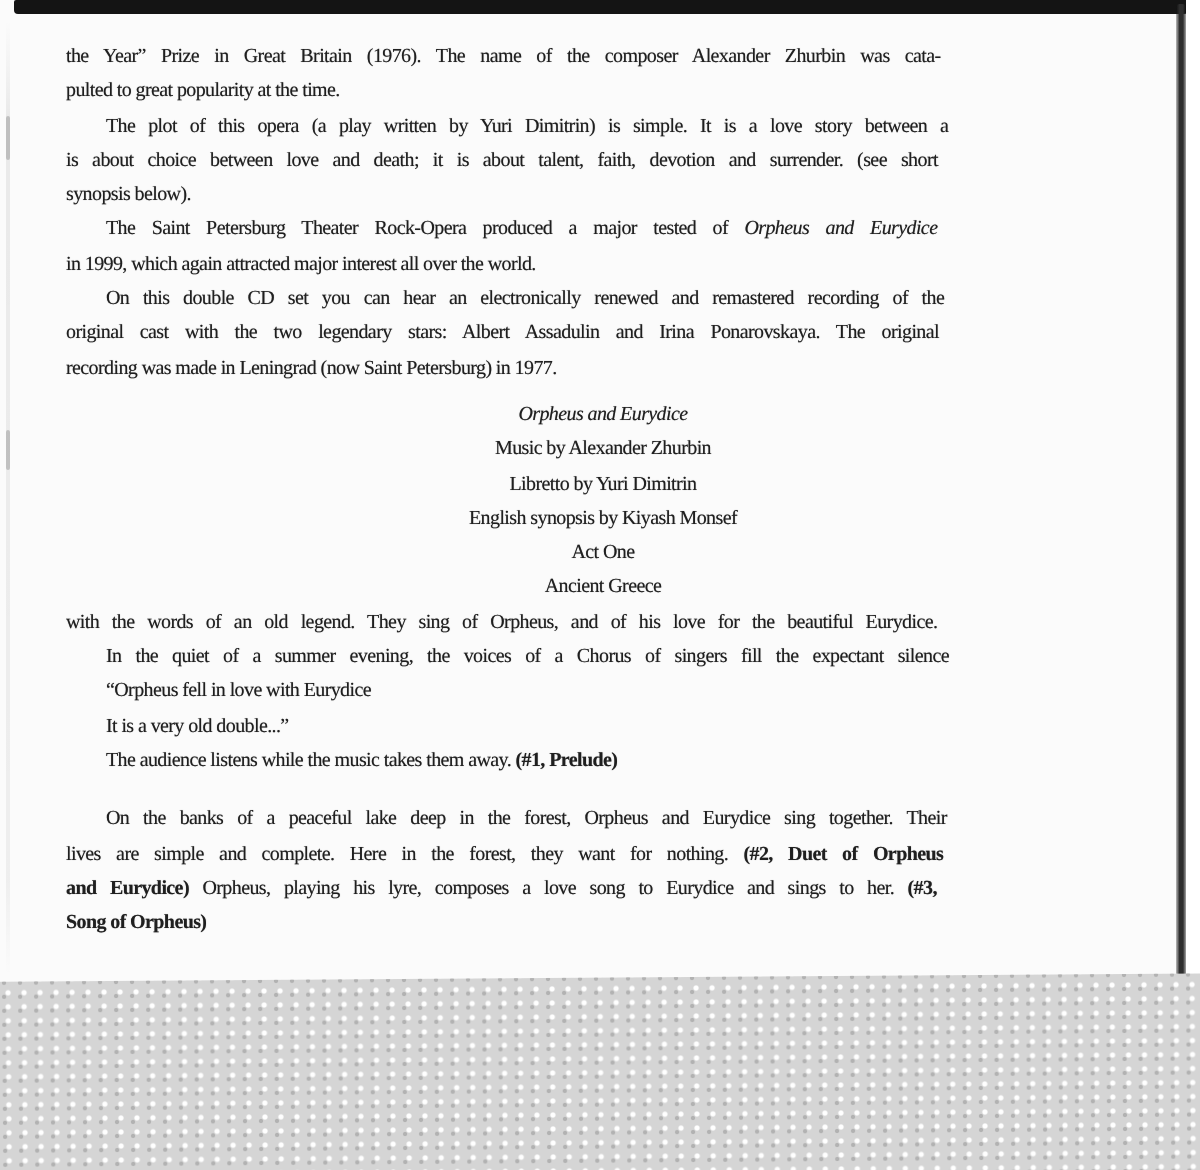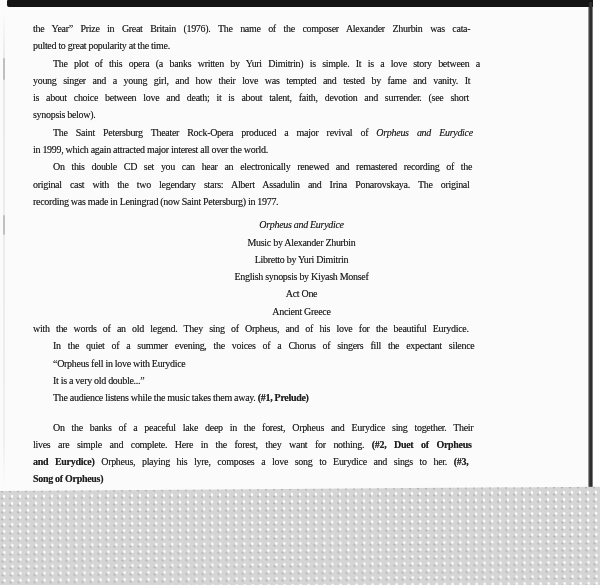--- a/index.html
+++ b/index.html
@@ -63,25 +63,24 @@
 <div class="page">
   <div class="top-edge"></div>
   <div class="right-margin"></div>
   <div class="right-edge"></div>
   <div class="left-artifact"></div>
   <div class="left-dash d1"></div>
   <div class="left-dash d2"></div>
   <div class="text-block" id="text-block">
       <div class="line" style="word-spacing: 5.38542px;"><span class="ln"><span>the Year” Prize in Great Britain (1976). The name of the composer Alexander Zhurbin was cata-</span></span></div>
       <div class="line"><span class="ln"><span>pulted to great popularity at the time.</span></span></div>
-      <div class="line" style="word-spacing: 4.23109px;"><span class="ln"><span class="ind"></span><span>The plot of this opera (a banks written by Yuri Dimitrin) is simple. It is a love story between a</span></span></div>
-      <div class="line" style="word-spacing: 4.49306px;"><span class="ln"><span>young singer and a young girl, and how their love was tempted and tested by fame and vanity. It</span></span></div>
+      <div class="line" style="word-spacing: 4.23109px;"><span class="ln"><span class="ind"></span><span>The plot of this opera (a play written by Yuri Dimitrin) is simple. It is a love story between a</span></span></div>
       <div class="line" style="word-spacing: 4.79004px;"><span class="ln"><span>is about choice between love and death; it is about talent, faith, devotion and surrender. (see short</span></span></div>
       <div class="line"><span class="ln"><span>synopsis below).</span></span></div>
-      <div class="line" style="word-spacing: 5.97786px;"><span class="ln"><span class="ind"></span><span>The Saint Petersburg Theater Rock-Opera produced a major revival of </span><span class="i">Orpheus and Eurydice</span></span></div>
+      <div class="line" style="word-spacing: 5.97786px;"><span class="ln"><span class="ind"></span><span>The Saint Petersburg Theater Rock-Opera produced a major tested of </span><span class="i">Orpheus and Eurydice</span></span></div>
       <div class="line"><span class="ln"><span>in 1999, which again attracted major interest all over the world.</span></span></div>
       <div class="line" style="word-spacing: 4.62396px;"><span class="ln"><span class="ind"></span><span>On this double CD set you can hear an electronically renewed and remastered recording of the</span></span></div>
       <div class="line" style="word-spacing: 6.00601px;"><span class="ln"><span>original cast with the two legendary stars: Albert Assadulin and Irina Ponarovskaya. The original</span></span></div>
       <div class="line"><span class="ln"><span>recording was made in Leningrad (now Saint Petersburg) in 1977.</span></span></div>
       <div class="line center gap"><span class="ln"><span class="i">Orpheus and Eurydice</span></span></div>
       <div class="line center"><span class="ln"><span>Music by Alexander Zhurbin</span></span></div>
       <div class="line center"><span class="ln"><span>Libretto by Yuri Dimitrin</span></span></div>
       <div class="line center"><span class="ln"><span>English synopsis by Kiyash Monsef</span></span></div>
       <div class="line center"><span class="ln"><span>Act One</span></span></div>
       <div class="line center"><span class="ln"><span>Ancient Greece</span></span></div>

